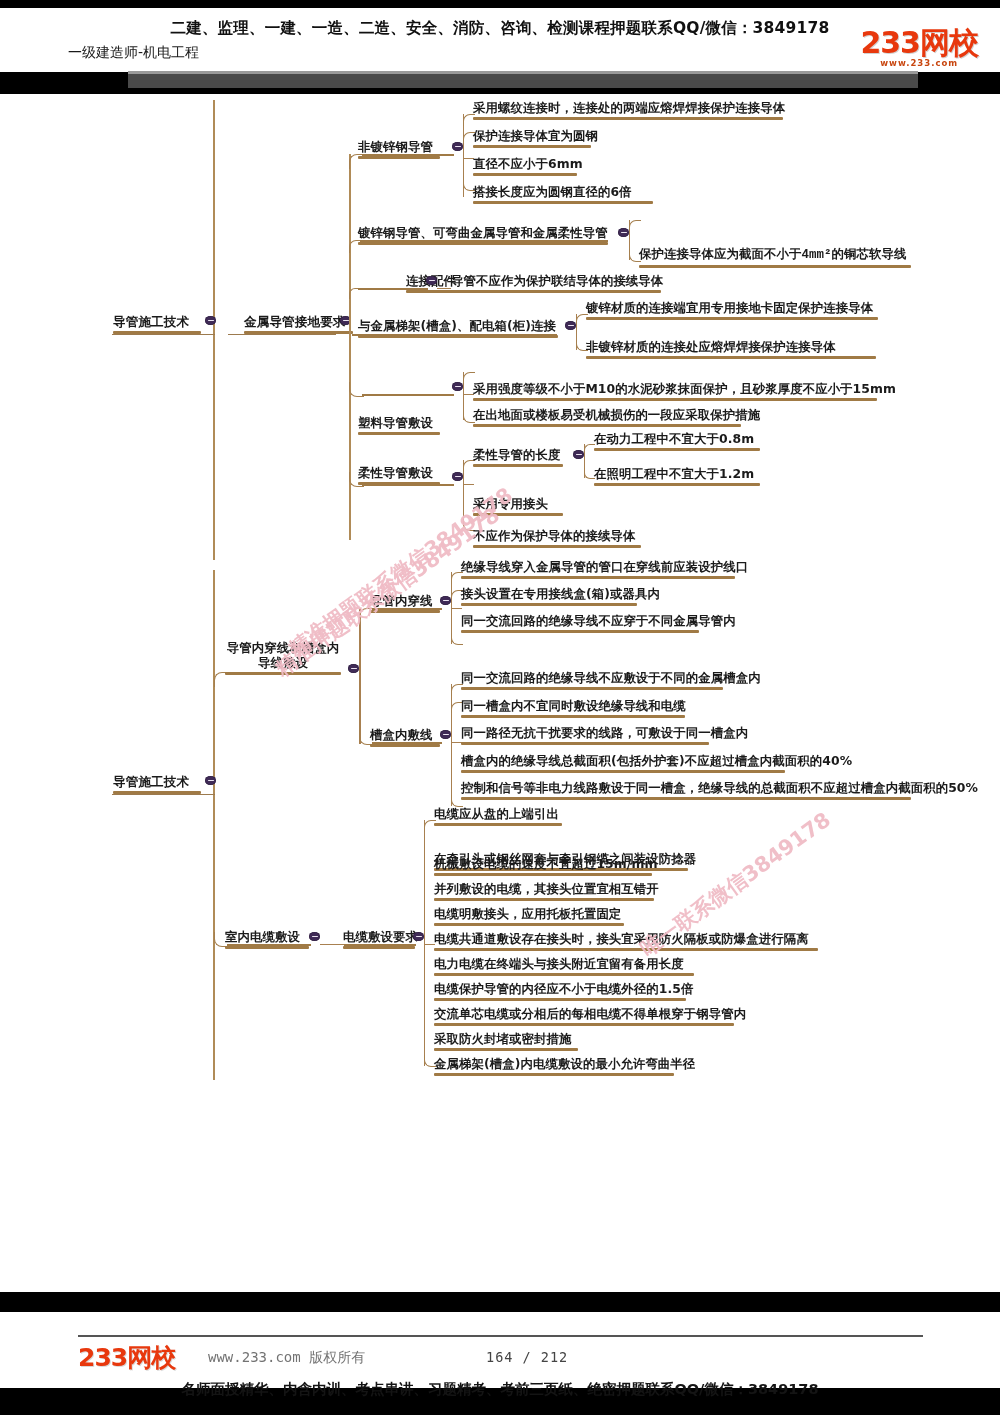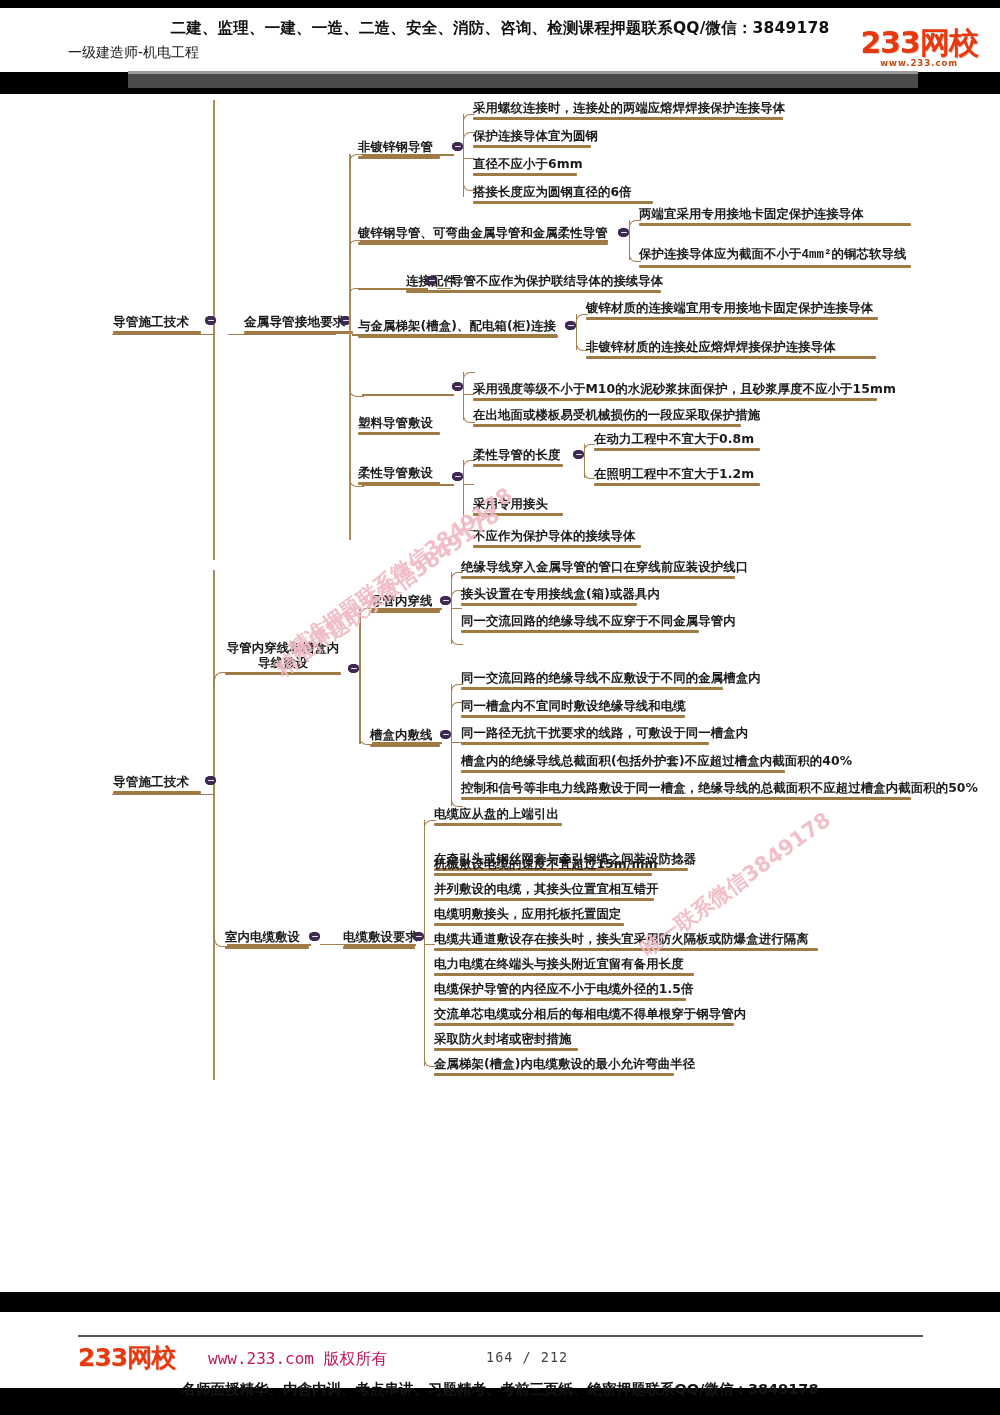--- a/index.html
+++ b/index.html
@@ -76,21 +76,21 @@
   }
 
   
   .ftr-rule{position:absolute;left:78px;top:1335px;width:845px;height:1.6px;background:#555;}
   .ftr{position:absolute;left:78px;top:1344px;width:870px;height:34px;}
   .ftr .logo{
     position:absolute;left:0;top:0;font-size:25px;font-weight:900;color:#e8380d;
     letter-spacing:-1px;line-height:28px;text-shadow:1px 1px 0 rgba(0,0,0,.15);
   }
   .ftr .copy{
-    position:absolute;left:130px;top:5px;font-size:16px;color:#be185d;
+    position:absolute;left:130px;top:5px;font-size:14px;color:#737373;
     font-family:"DejaVu Sans Mono","Liberation Mono",monospace;white-space:nowrap;
   }
   .ftr .pageno{
     position:absolute;left:408px;top:5px;font-size:13.5px;color:#444;
     font-family:"DejaVu Sans Mono","Liberation Mono",monospace;letter-spacing:1px;
   }
   .ftr-promo{
     position:absolute;left:0;top:1380px;width:1000px;text-align:center;
     font-size:14.5px;font-weight:700;color:#141414;white-space:nowrap;
   }
@@ -170,24 +170,20 @@
     <div class="elbow" style="left:349px;top:148px;width:12px;height:12px;border-width:1.5px 0 0 1.5px;border-radius:7px 0 0 0;"></div>
     <div class="spine" style="left:360px;top:148px;width:248px;height:2.4px;background:#a07a45;"></div>
     <div class="node" style="left:358px;top:133px;">
       <span>镀锌钢导管、可弯曲金属导管和金属柔性导管</span>
       <span class="u" style="width:250px;"></span>
     </div>
     <div class="bullet" style="left:618px;top:136px;"></div>
 
     <div class="spine" style="left:629px;top:128px;width:1.4px;height:40px;background:#a88050;"></div>
     <div class="elbow" style="left:629px;top:128px;width:11px;height:11px;border-width:1.4px 0 0 1.4px;border-radius:7px 0 0 0;"></div>
-    <div class="node" style="left:639px;top:114px;">
-      <span>两端宜采用专用接地卡固定保护连接导体</span>
-      <span class="u" style="width:272px;"></span>
-    </div>
     <div class="elbow" style="left:629px;top:157px;width:11px;height:12px;border-width:0 0 1.4px 1.4px;border-radius:0 0 0 7px;"></div>
     <div class="node" style="left:639px;top:156px;font-family:Liberation Mono, monospace;">
       <span>保护连接导体应为截面不小于4mm²的铜芯软导线</span>
       <span class="u" style="width:272px;"></span>
     </div>
 
     <div class="elbow" style="left:349px;top:196px;width:10px;height:10px;border-width:1.5px 0 0 1.5px;border-radius:6px 0 0 0;"></div>
     <div class="spine" style="left:358px;top:196px;width:70px;height:2.4px;background:#a07a45;"></div>
     <div class="node" style="left:358px;top:181px;margin-left:48px;">
       <span>连接配件</span>

